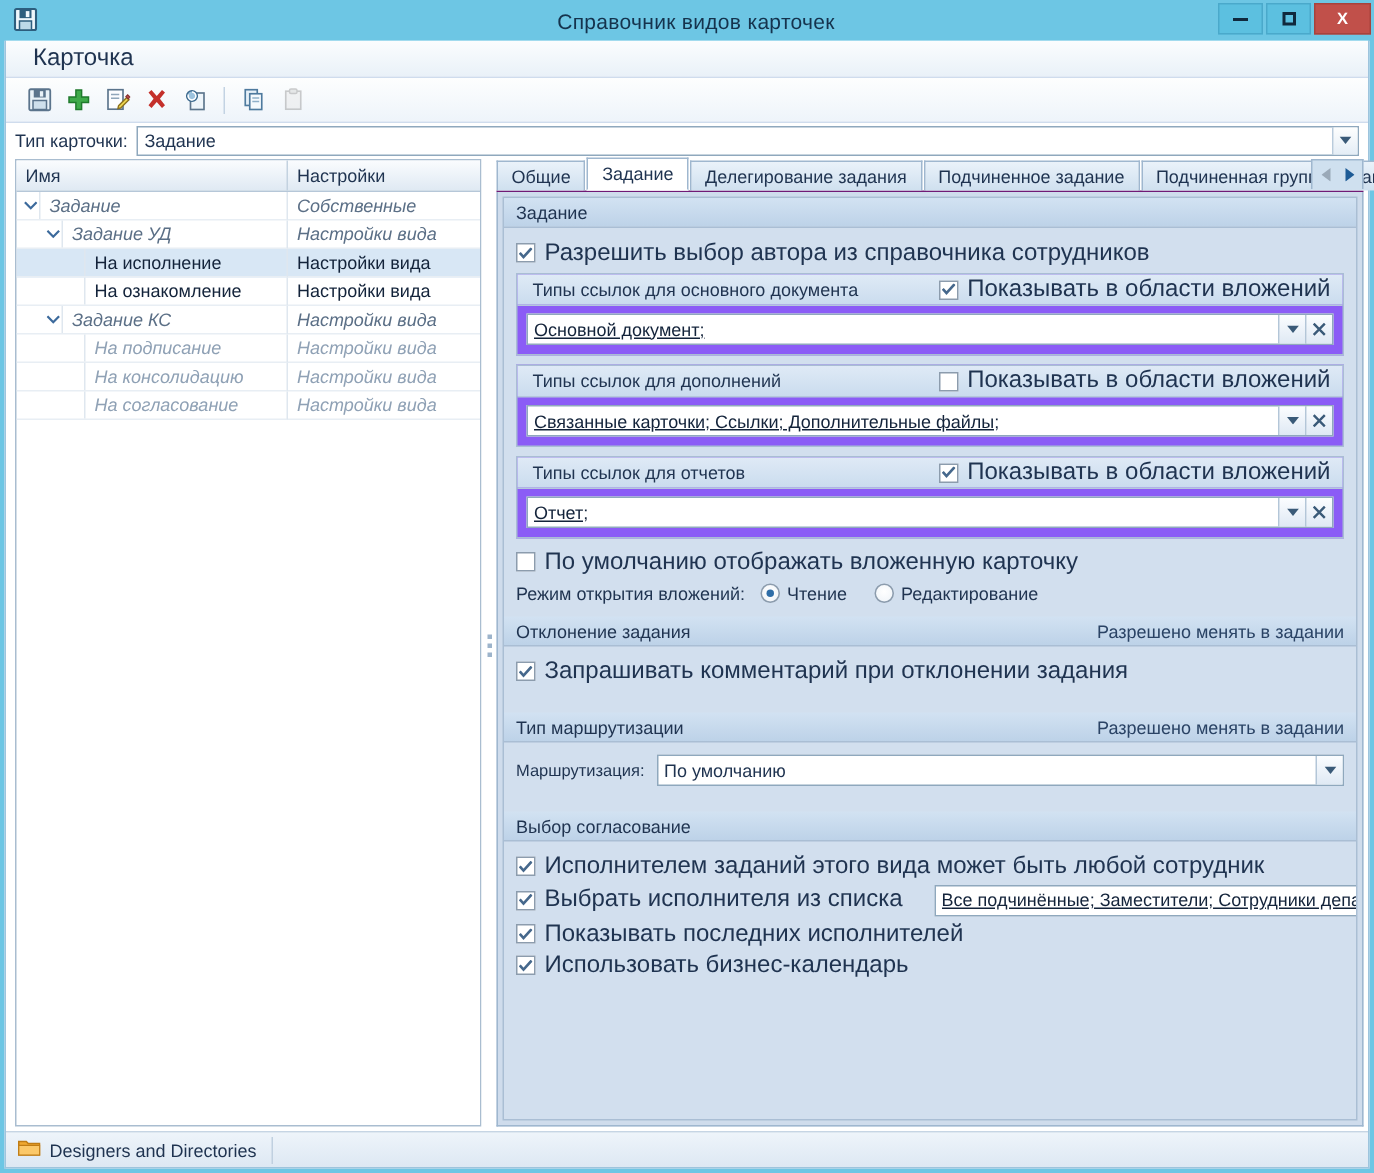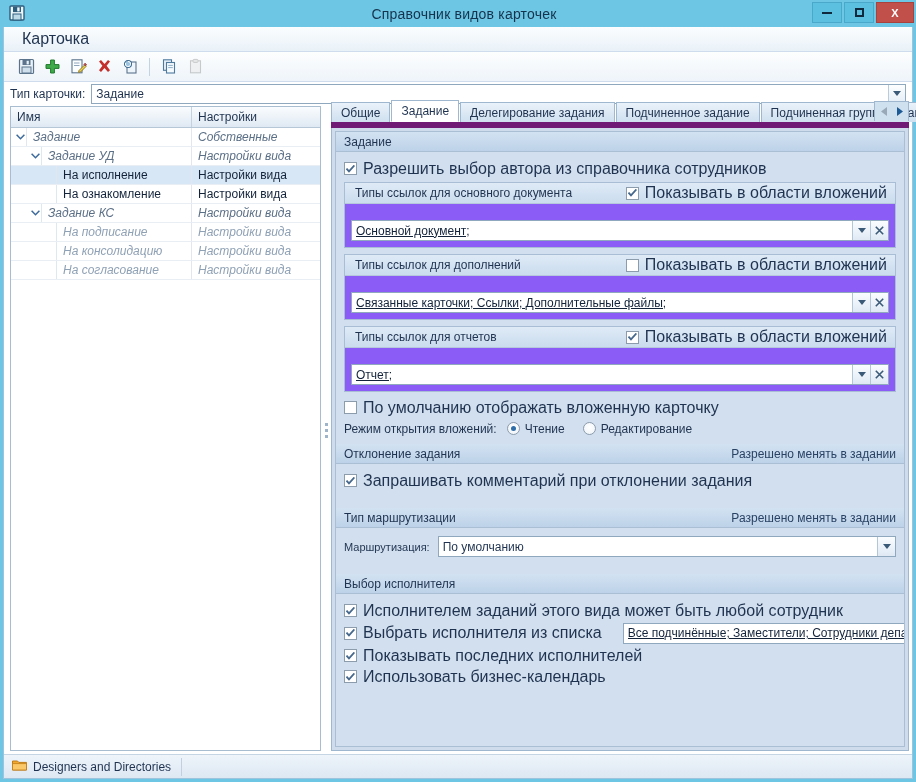--- a/index.html
+++ b/index.html
@@ -185,21 +185,21 @@
     flex: 1; min-width: 0;
     display: flex; flex-direction: column;
     margin-bottom: 3px;
   }
 
   
   #tabstrip {
     height: 22px; flex: 0 0 22px;
     display: flex; align-items: flex-end;
     position: relative;
-    border-bottom: 6px solid #701a75;
+    border-bottom: 1px solid #701a75;
   }
   .tab {
     height: 20px;
     display: flex; align-items: center;
     padding: 0 9px;
     font-size: 12px; color: #1f3350;
     background: linear-gradient(#eaf2fa, #cfe0ef);
     border: 1px solid #9fb7cf;
     border-bottom: none;
     margin-right: 1px;
@@ -272,21 +272,21 @@
     margin: 4px 0 6px 0;
   }
   .group-head {
     height: 21px;
     background: linear-gradient(#dfeaf6, #cadcee);
     border-bottom: 1px solid #b5c8dc;
     display: flex; align-items: center; justify-content: space-between;
     padding: 0 8px 0 10px;
     font-size: 12px;
   }
-  .group-body { padding: 16px 6px 6px 6px; }
+  .group-body { padding: 5px 6px 6px 6px; }
 
   .combo {
     height: 21px; display: flex; align-items: stretch;
     border: 1px solid #8fa8bd;
     background: #ffffff;
   }
   .combo .val {
     flex: 1; min-width: 0;
     display: flex; align-items: center;
     padding-left: 4px;
@@ -723,21 +723,21 @@
                     <svg width="8" height="5" viewBox="0 0 8 5">
                         <path d="M0 0 L8 0 L4 5 Z" fill="#3a5a78"></path>
                       </svg>
                   </span>
                 </div>
               </div>
               <div style="height:8px"></div>
             </div>
 
             <div class="sect-head">
-              <span>Выбор исполнителя</span>
+              <span>Выбор согласование</span>
               <span></span>
             </div>
             <div class="sect-body">
               <div class="chk-row">
                 <span class="chk">
                   <svg width="9" height="8" viewBox="0 0 9 8">
                       <path d="M0.5 3.6 L3 6.4 L8.4 0.4" stroke="#46688c" stroke-width="1.8" fill="none"></path>
                     </svg>
                 </span>
                 <span class="chk-label">Исполнителем заданий этого вида может быть любой сотрудник</span>

